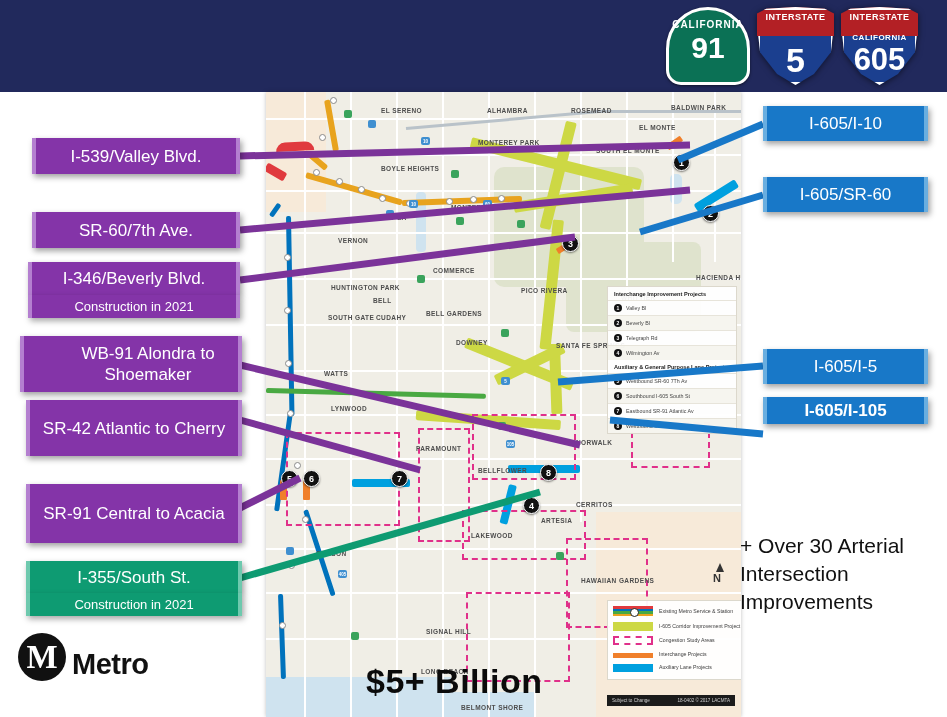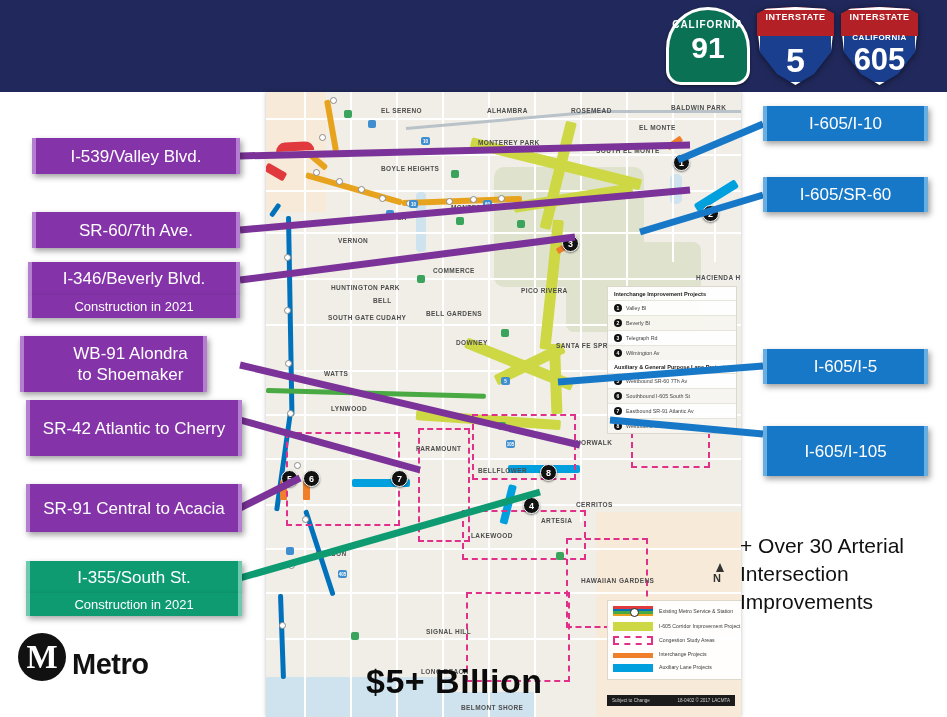--- a/index.html
+++ b/index.html
@@ -500,49 +500,49 @@
   <span>SR-60/7th Ave.</span>
 </div>
 
 <div class="callout purple" style="left:28px;top:262px;width:212px;height:33px;">
   <span>I-346/Beverly Blvd.</span>
 </div>
 <div class="subcallout purple" style="left:28px;top:295px;width:212px;height:23px;">
   <span>Construction in 2021</span>
 </div>
 
-<div class="callout purple" style="left:20px;top:336px;width:187px;height:56px;padding-left:44px;">
+<div class="callout purple" style="left:20px;top:336px;width:222px;height:56px;padding-left:44px;">
   <span>WB-91 Alondra to Shoemaker</span>
 </div>
 
 <div class="callout purple" style="left:26px;top:400px;width:216px;height:56px;">
   <span>SR-42 Atlantic to Cherry</span>
 </div>
 
-<div class="callout purple" style="left:26px;top:484px;width:216px;height:48px;">
+<div class="callout purple" style="left:26px;top:484px;width:216px;height:59px;">
   <span>SR-91 Central to Acacia</span>
 </div>
 
 <div class="callout green" style="left:26px;top:561px;width:216px;height:32px;">
   <span>I-355/South St.</span>
 </div>
 <div class="subcallout green" style="left:26px;top:593px;width:216px;height:23px;">
   <span>Construction in 2021</span>
 </div>
 
 <div class="callout blue" style="left:763px;top:106px;width:165px;height:35px;">
   <span>I-605/I-10</span>
 </div>
 <div class="callout blue" style="left:763px;top:177px;width:165px;height:35px;">
   <span>I-605/SR-60</span>
 </div>
 <div class="callout blue" style="left:763px;top:349px;width:165px;height:35px;">
   <span>I-605/I-5</span>
 </div>
-<div class="callout blue" style="left:763px;top:426px;width:165px;height:50px;">
+<div class="callout blue" style="left:763px;top:397px;width:165px;height:27px;font-weight:bold;">
   <span>I-605/I-105</span>
 </div>
 
 <div id="right-note">+ Over 30 Arterial Intersection Improvements</div>
 
 <div id="billion">$5+ Billion</div>
 
 <div id="metro-logo">
   <div id="metro-mark">M</div>
   <div id="metro-word">Metro</div>

